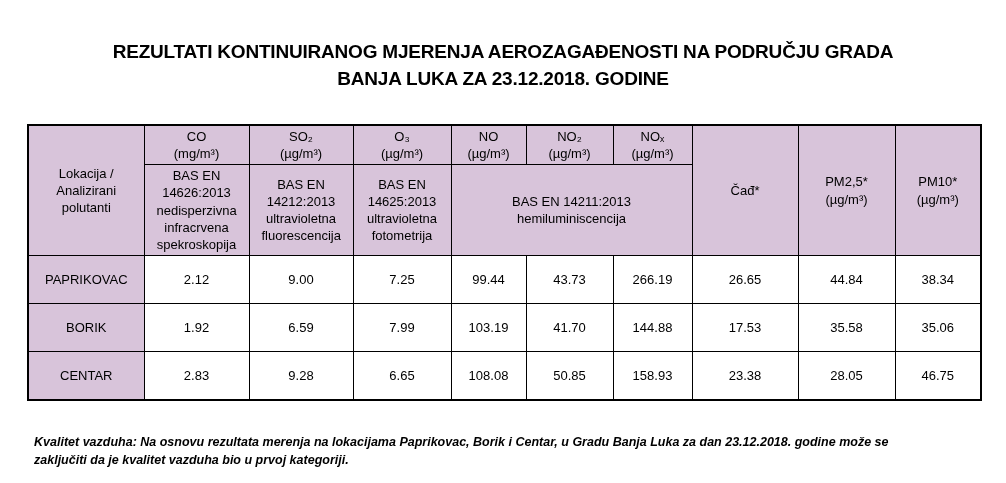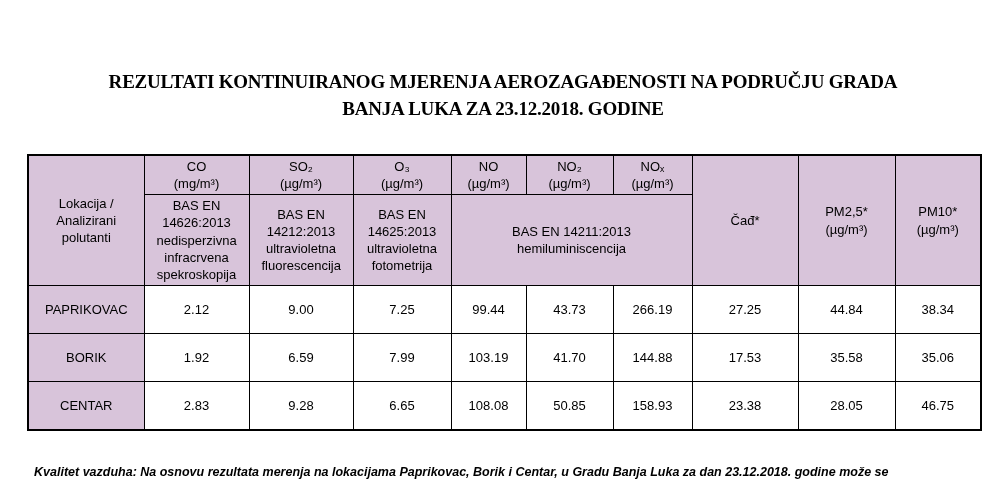--- a/index.html
+++ b/index.html
@@ -12,27 +12,26 @@
   html,body{margin:0;padding:0;}
   body{
     width:1006px;height:483px;
     background:var(--page-bg);
     color:var(--text);
     font-family:"Liberation Sans","DejaVu Sans",sans-serif;
     overflow:hidden;
   }
   .page{position:relative;width:1006px;height:483px;}
   .title{
-    margin-top:68px;
+    margin-top:38px;
     text-align:center;
     font-weight:bold;
     font-size:19px;
     line-height:27px;
     letter-spacing:-0.2px;
-    font-family:Liberation Serif, serif;
   }
   table.results{
     margin:32px 0 0 27px;
     border-collapse:collapse;
     table-layout:fixed;
     width:953px;
     border:2px solid var(--border);
     font-size:13px;
   }
   table.results th, table.results td{
@@ -124,21 +123,21 @@
       </tr>
 
       <tr class="data-row">
         <th class="loc">PAPRIKOVAC</th>
         <td>2.12</td>
         <td>9.00</td>
         <td>7.25</td>
         <td>99.44</td>
         <td>43.73</td>
         <td>266.19</td>
-        <td>27.25</td>
+        <td>26.65</td>
         <td>44.84</td>
         <td>38.34</td>
       </tr>
       <tr class="data-row">
         <th class="loc">BORIK</th>
         <td>1.92</td>
         <td>6.59</td>
         <td>7.99</td>
         <td>103.19</td>
         <td>41.70</td>

